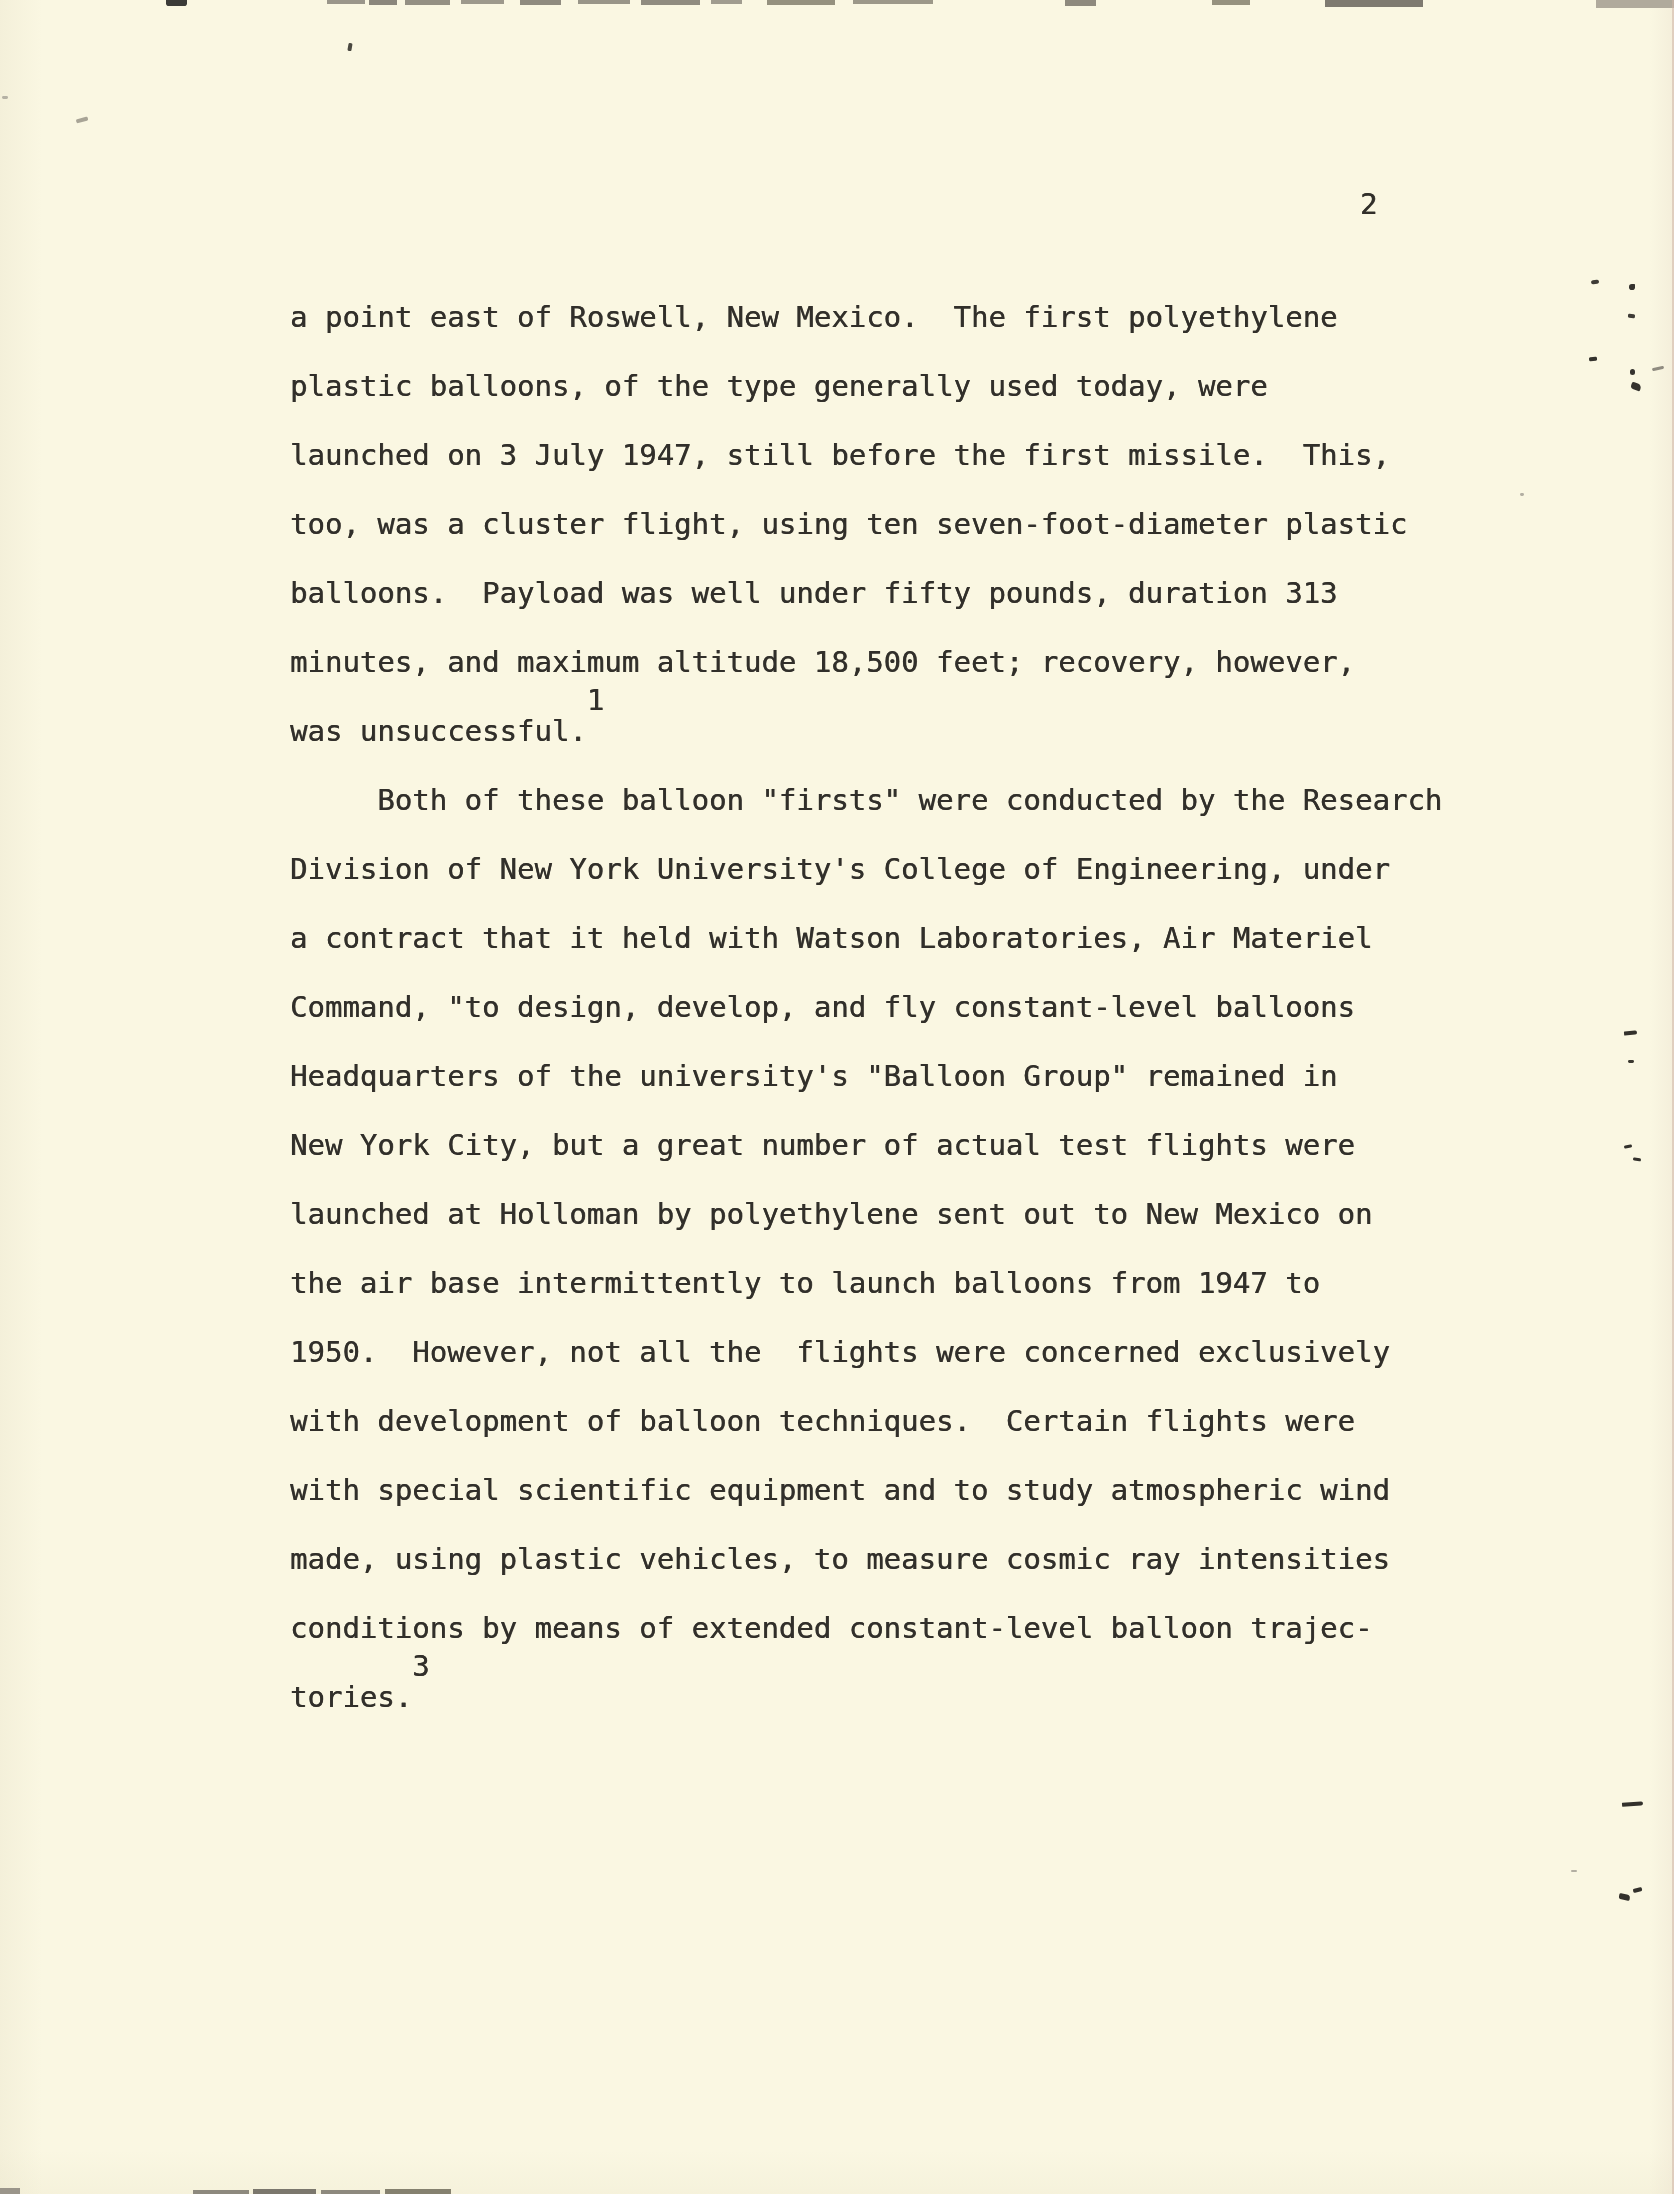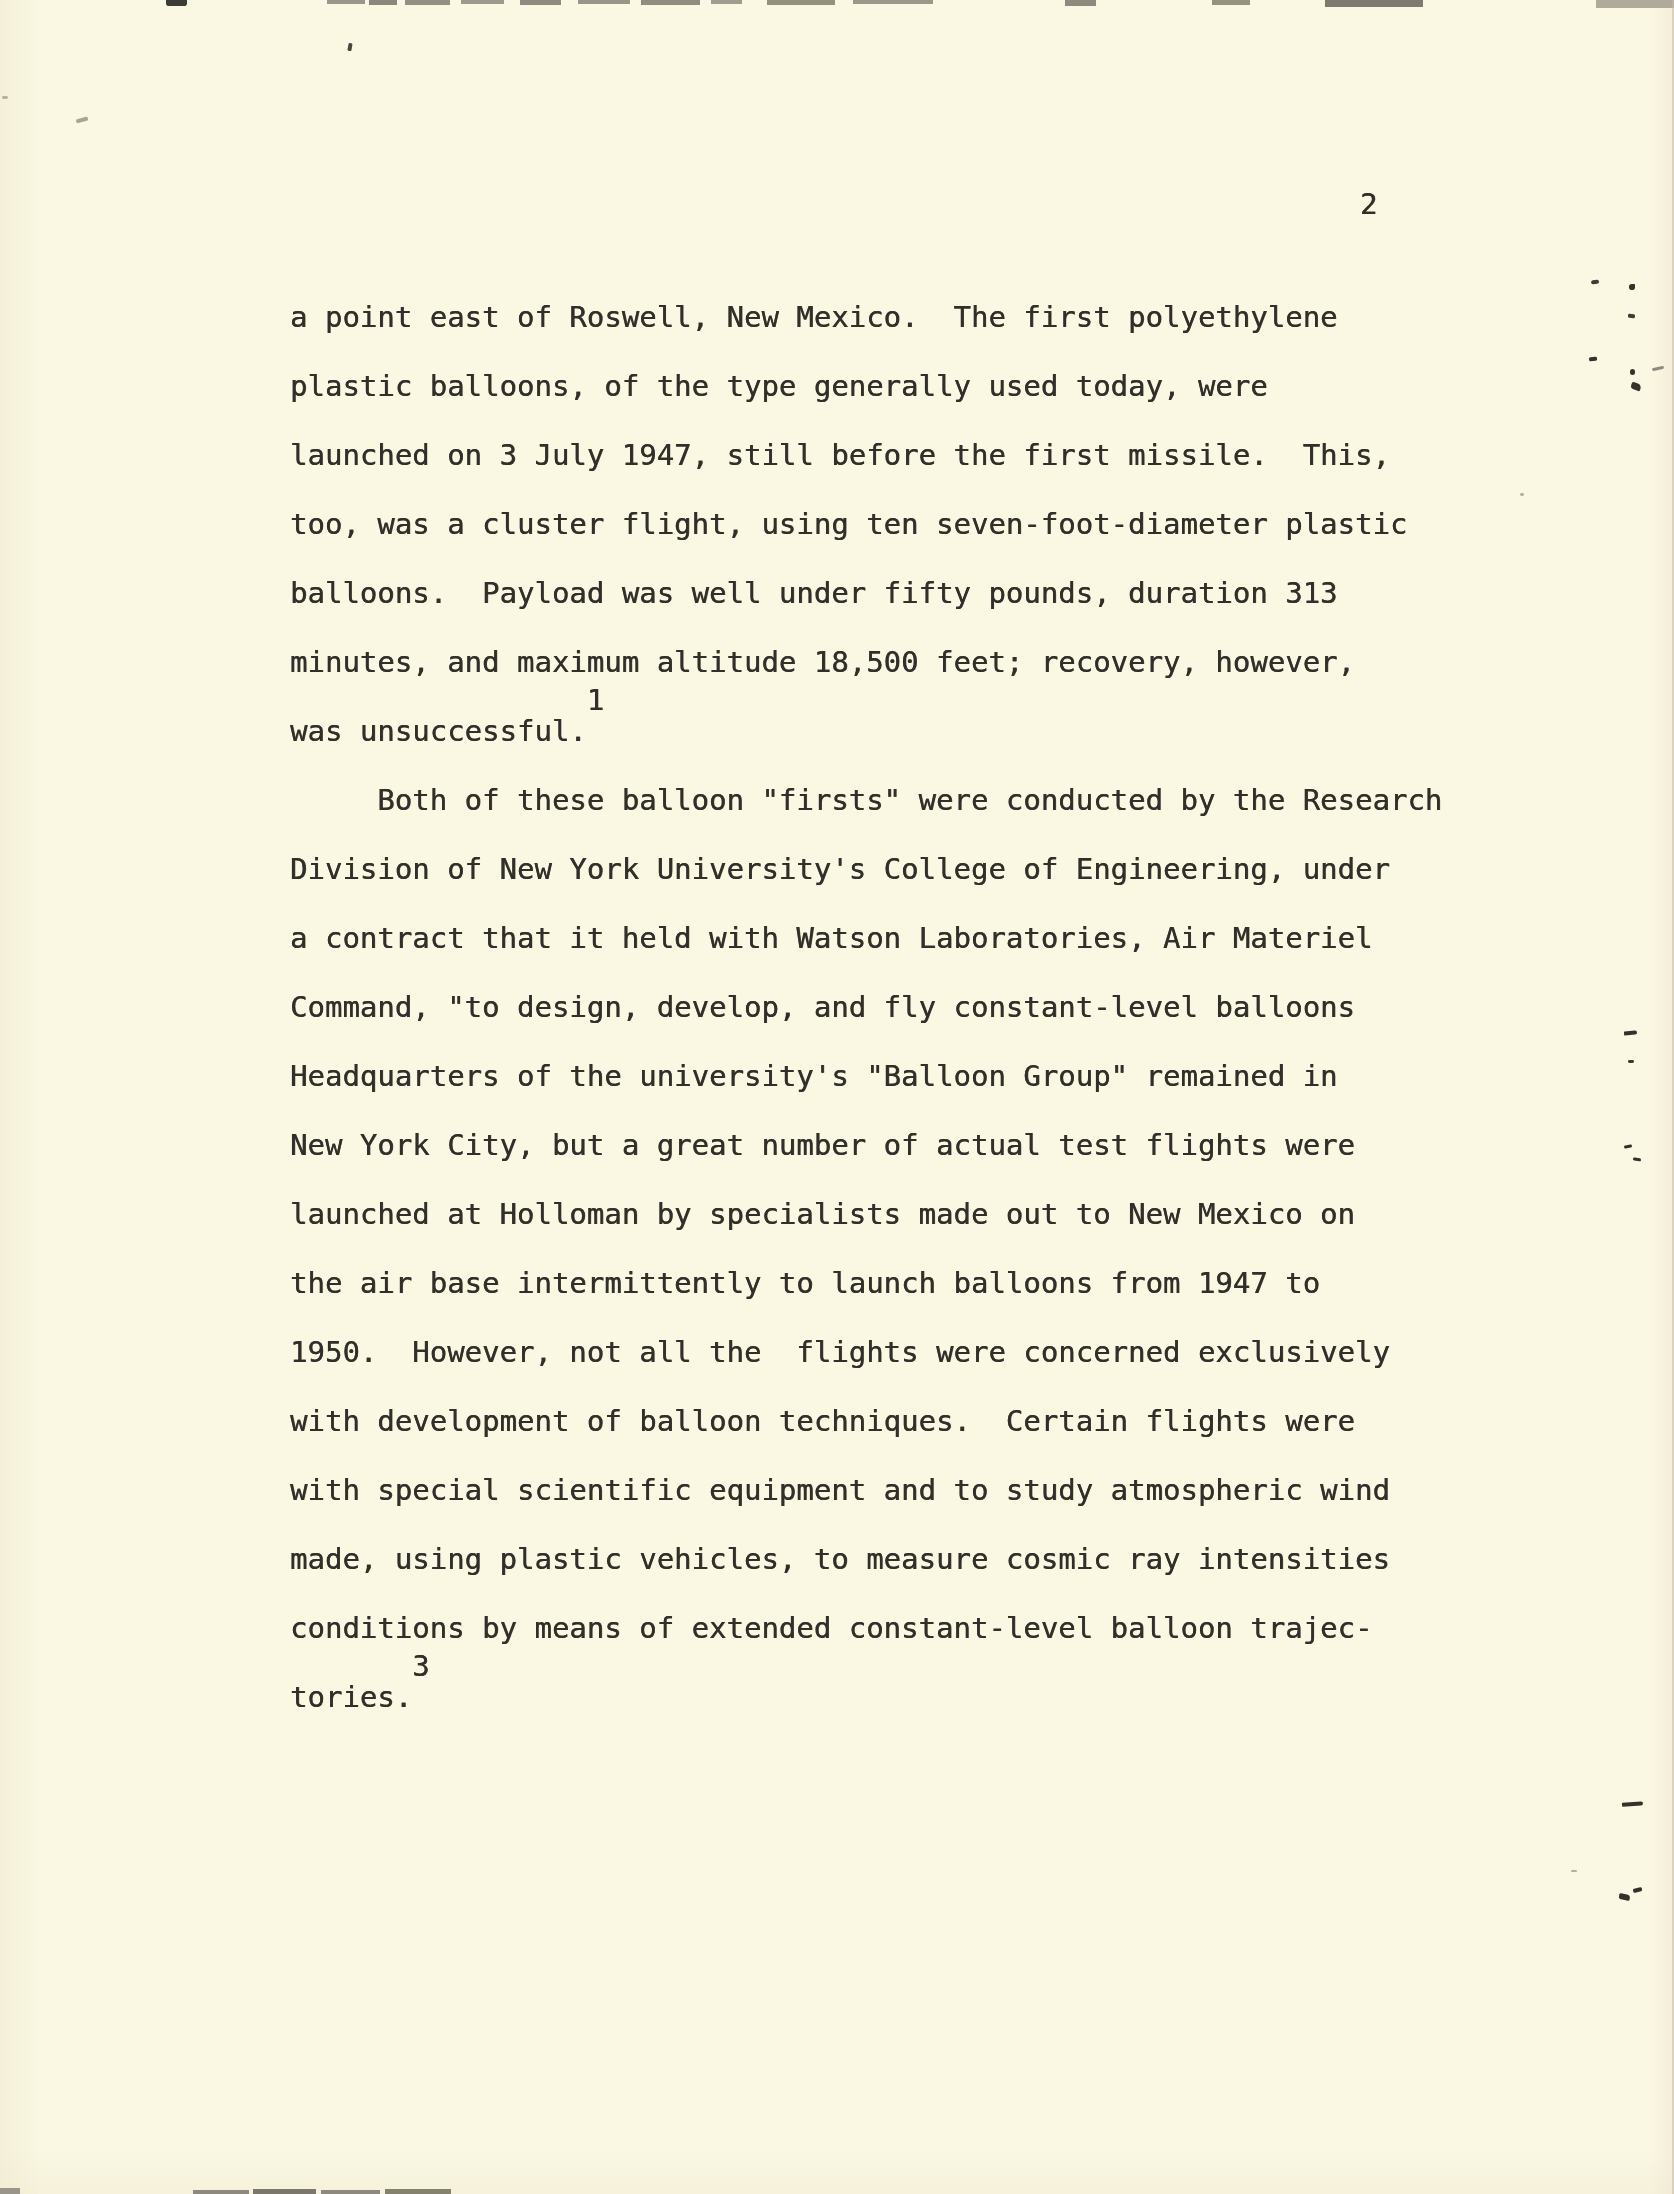--- a/index.html
+++ b/index.html
@@ -75,21 +75,21 @@
       <div class="line"><span>too, was a cluster flight, using ten seven-foot-diameter plastic</span></div>
       <div class="line"><span>balloons.  Payload was well under fifty pounds, duration 313</span></div>
       <div class="line"><span>minutes, and maximum altitude 18,500 feet; recovery, however,</span></div>
       <div class="line"><span>was unsuccessful.</span><sup class="fn">1</sup></div>
       <div class="line"><span>     Both of these balloon "firsts" were conducted by the Research</span></div>
       <div class="line"><span>Division of New York University's College of Engineering, under</span></div>
       <div class="line"><span>a contract that it held with Watson Laboratories, Air Materiel</span></div>
       <div class="line"><span>Command, "to design, develop, and fly constant-level balloons</span></div>
       <div class="line"><span>Headquarters of the university's "Balloon Group" remained in</span></div>
       <div class="line"><span>New York City, but a great number of actual test flights were</span></div>
-      <div class="line"><span>launched at Holloman by specialists made out to New Mexico on</span></div>
+      <div class="line"><span>launched at Holloman by polyethylene sent out to New Mexico on</span></div>
       <div class="line"><span>the air base intermittently to launch balloons from 1947 to</span></div>
       <div class="line"><span>1950.  However, not all the  flights were concerned exclusively</span></div>
       <div class="line"><span>with development of balloon techniques.  Certain flights were</span></div>
       <div class="line"><span>with special scientific equipment and to study atmospheric wind</span></div>
       <div class="line"><span>made, using plastic vehicles, to measure cosmic ray intensities</span></div>
       <div class="line"><span>conditions by means of extended constant-level balloon trajec-</span></div>
       <div class="line"><span>tories.</span><sup class="fn">3</sup></div>
     </div>
 
   <div class="art" style="left:166px;top:0;width:21px;height:6.3px;background:#3b3b38;border-radius:0 0 2.8px 2.8px;"></div>

